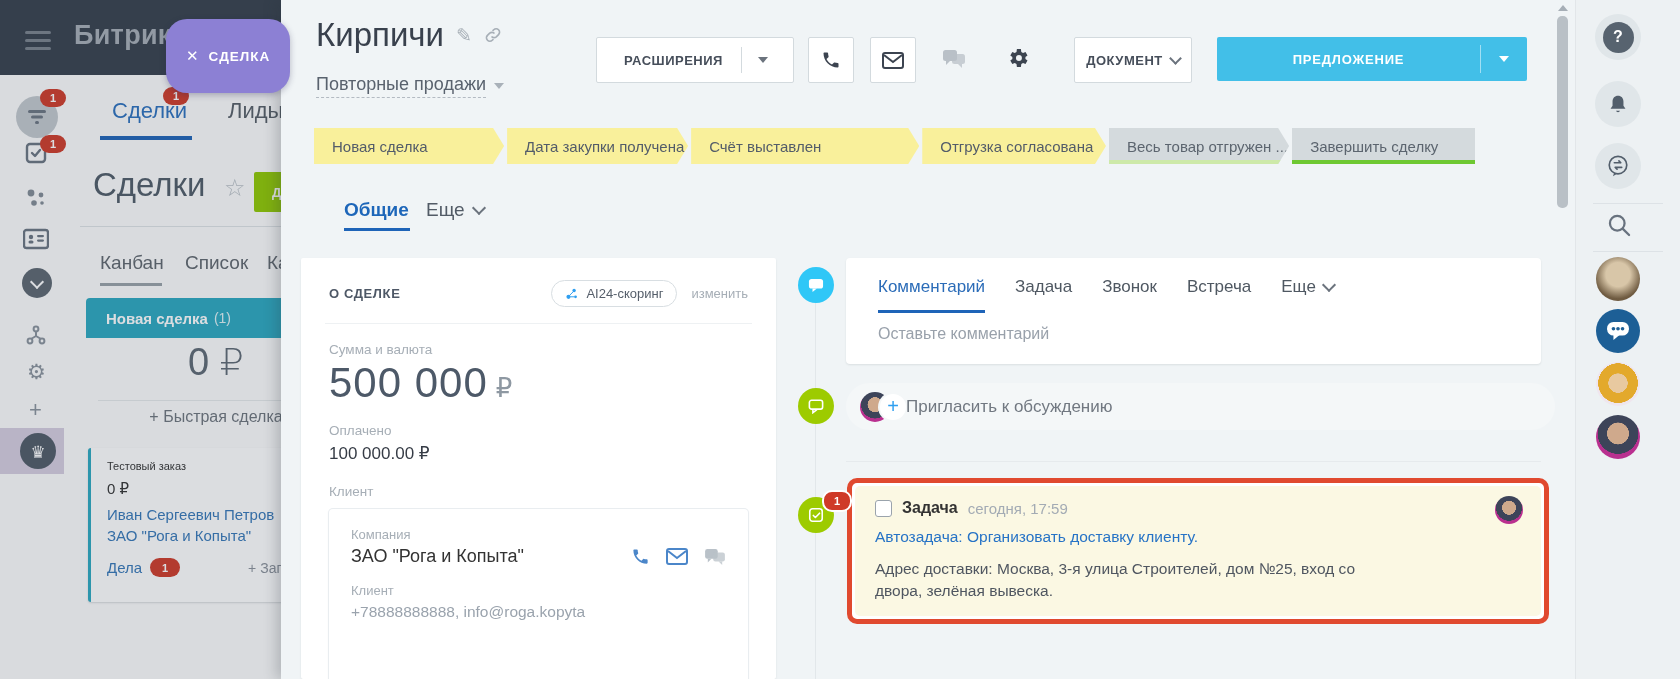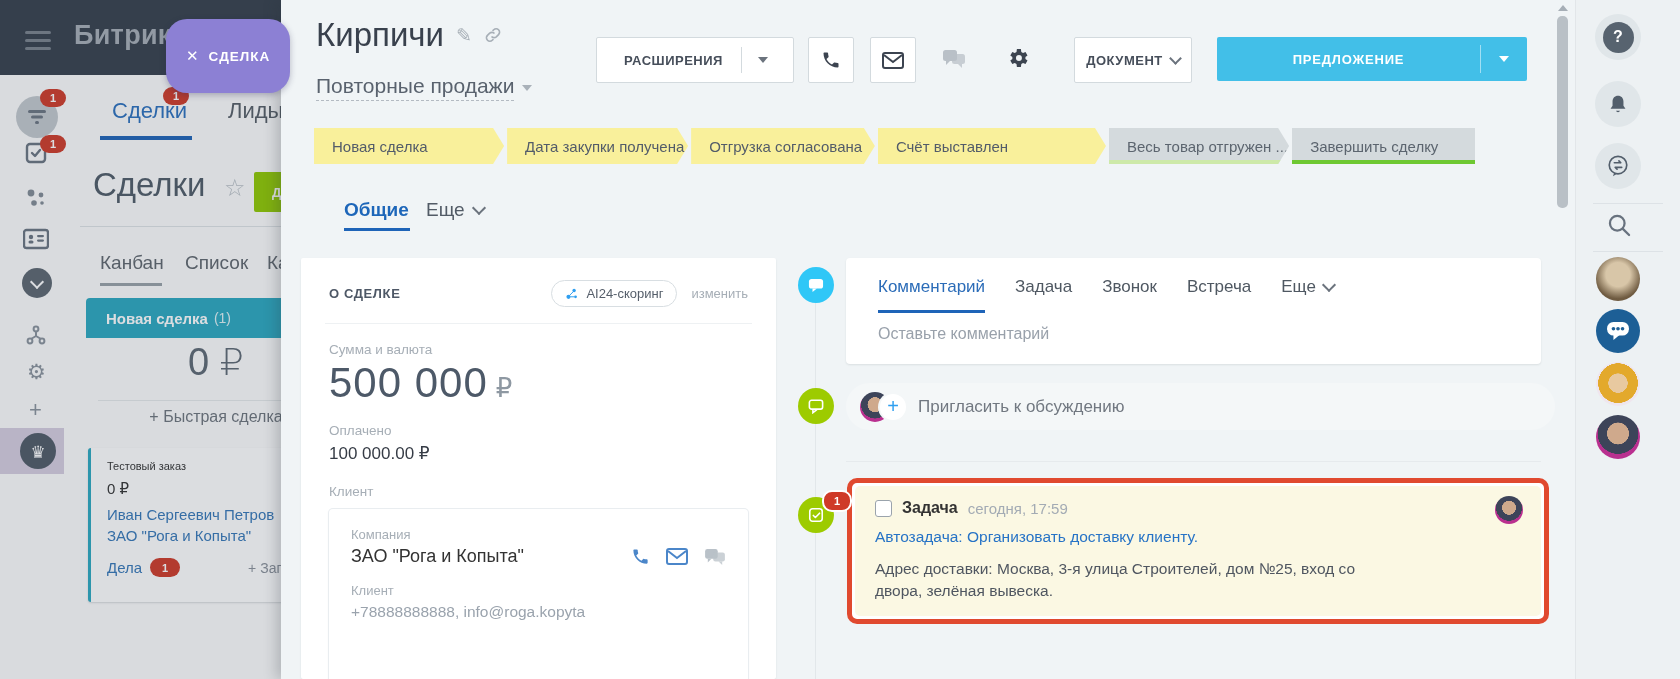--- a/index.html
+++ b/index.html
@@ -25,21 +25,21 @@
   .kb-head{background:#2aa8c0;border-radius:4px 4px 0 0;color:#fff;display:flex;align-items:center;padding:0 20px}
   .kb-sum{font-size:38px;font-weight:300;color:#5d6873;text-align:center}
   .kb-card{background:#fff;border-left:3px solid #2aa8c0;border-radius:3px;box-shadow:0 1px 2px rgba(60,70,80,.2);padding:12px 16px}
   .blue-link{color:#3577b8}
   .dim{position:absolute;left:0;top:0;width:281px;height:679px;background:rgba(58,68,82,.18);z-index:5}
   
   .panel{position:absolute;left:281px;top:0;width:1294px;height:679px;background:#f0f4f6;z-index:10;
     box-shadow:-5px 0 12px rgba(40,50,60,.22)}
   .dealtitle{font-size:33px;font-weight:300;color:#39414d}
   .pencil-ic::before{content:"✎";font-family:"DejaVu Sans",sans-serif;font-size:19px;color:#a7afb7}
-  .cat{font-size:21px;color:#59626e;border-bottom:1px dashed #b3bac2;padding-bottom:2px}
+  .cat{font-size:18px;color:#59626e;border-bottom:1px dashed #b3bac2;padding-bottom:2px}
   .caret-f{width:0;height:0;border-left:5px solid transparent;border-right:5px solid transparent;border-top:6px solid #a9b1b9}
   .chev{width:8px;height:8px;border-right:2px solid #6b737d;border-bottom:2px solid #6b737d;transform:rotate(45deg);margin-top:-4px}
   .tbtn{background:#fff;border:1px solid #d3dade;border-radius:2px;display:flex;align-items:center;justify-content:center;
     font-size:13px;font-weight:bold;color:#464e5a;letter-spacing:.5px}
   .icbtn{width:44px;height:44px}
   .bluebtn{background:#42bfe8;border:none;color:#fff}
   .stagebar{position:absolute;left:33px;top:128px;right:100px;height:36px;display:flex;gap:3px}
   .stage{position:relative;height:36px;display:flex;align-items:center;padding-left:18px;font-size:15px;color:#535c69;
     background:#f9f09b;clip-path:polygon(0 0,calc(100% - 11px) 0,100% 50%,calc(100% - 11px) 100%,0 100%);white-space:nowrap;overflow:hidden}
   .stage.gray{background:#d4dadd;color:#5c656f}
@@ -247,25 +247,25 @@
         </span>
     </div>
 
     <div class="stagebar">
       <div class="stage" style="width:190px">
           <span>Новая сделка</span>
         </div>
       <div class="stage" style="width:180px">
           <span>Дата закупки получена</span>
         </div>
+      <div class="stage" style="width:232px">
+          <span>Счёт выставлен</span>
+        </div>
       <div class="stage" style="width:183px">
           <span>Отгрузка согласована</span>
-        </div>
-      <div class="stage" style="width:232px">
-          <span>Счёт выставлен</span>
         </div>
       <div class="stage gray" style="width:179px">
           <span>Весь товар отгружен ...</span>
           <span class="uline" style="background:#cde9a9"></span>
         </div>
       <div class="stage gray flat" style="width:182px">
           <span>Завершить сделку</span>
           <span class="uline" style="background:#6ec832"></span>
         </div>
     </div>
@@ -358,21 +358,21 @@
           <span>Еще</span>
             <span class="chev"></span>
         </span>
       </div>
       <div style="padding:12px 0 0 32px;font-size:16px;color:#99a1ab">Оставьте комментарий</div>
     </div>
 
     <div class="abs invite" style="left:565px;top:383px;width:695px;height:47px">
       <span class="avatar" style="width:30px;height:30px"></span>
       <span class="invplus"></span>
-      <span style="font-size:17px;color:#717881;margin-left:12px">Пригласить к обсуждению</span>
+      <span style="font-size:17px;color:#717881;">Пригласить к обсуждению</span>
     </div>
 
     <div class="abs" style="left:565px;top:461px;width:695px;height:1px;background:#e6eaed"></div>
 
     <div class="abs task-frame" style="left:566px;top:478px;width:686px;height:130px">
       <div class="task-card">
         <div style="display:flex;align-items:center;gap:10px">
           <span class="cbx"></span>
           <span style="font-size:16px;font-weight:bold;color:#333">Задача</span>
           <span class="timegray">сегодня, 17:59</span>

